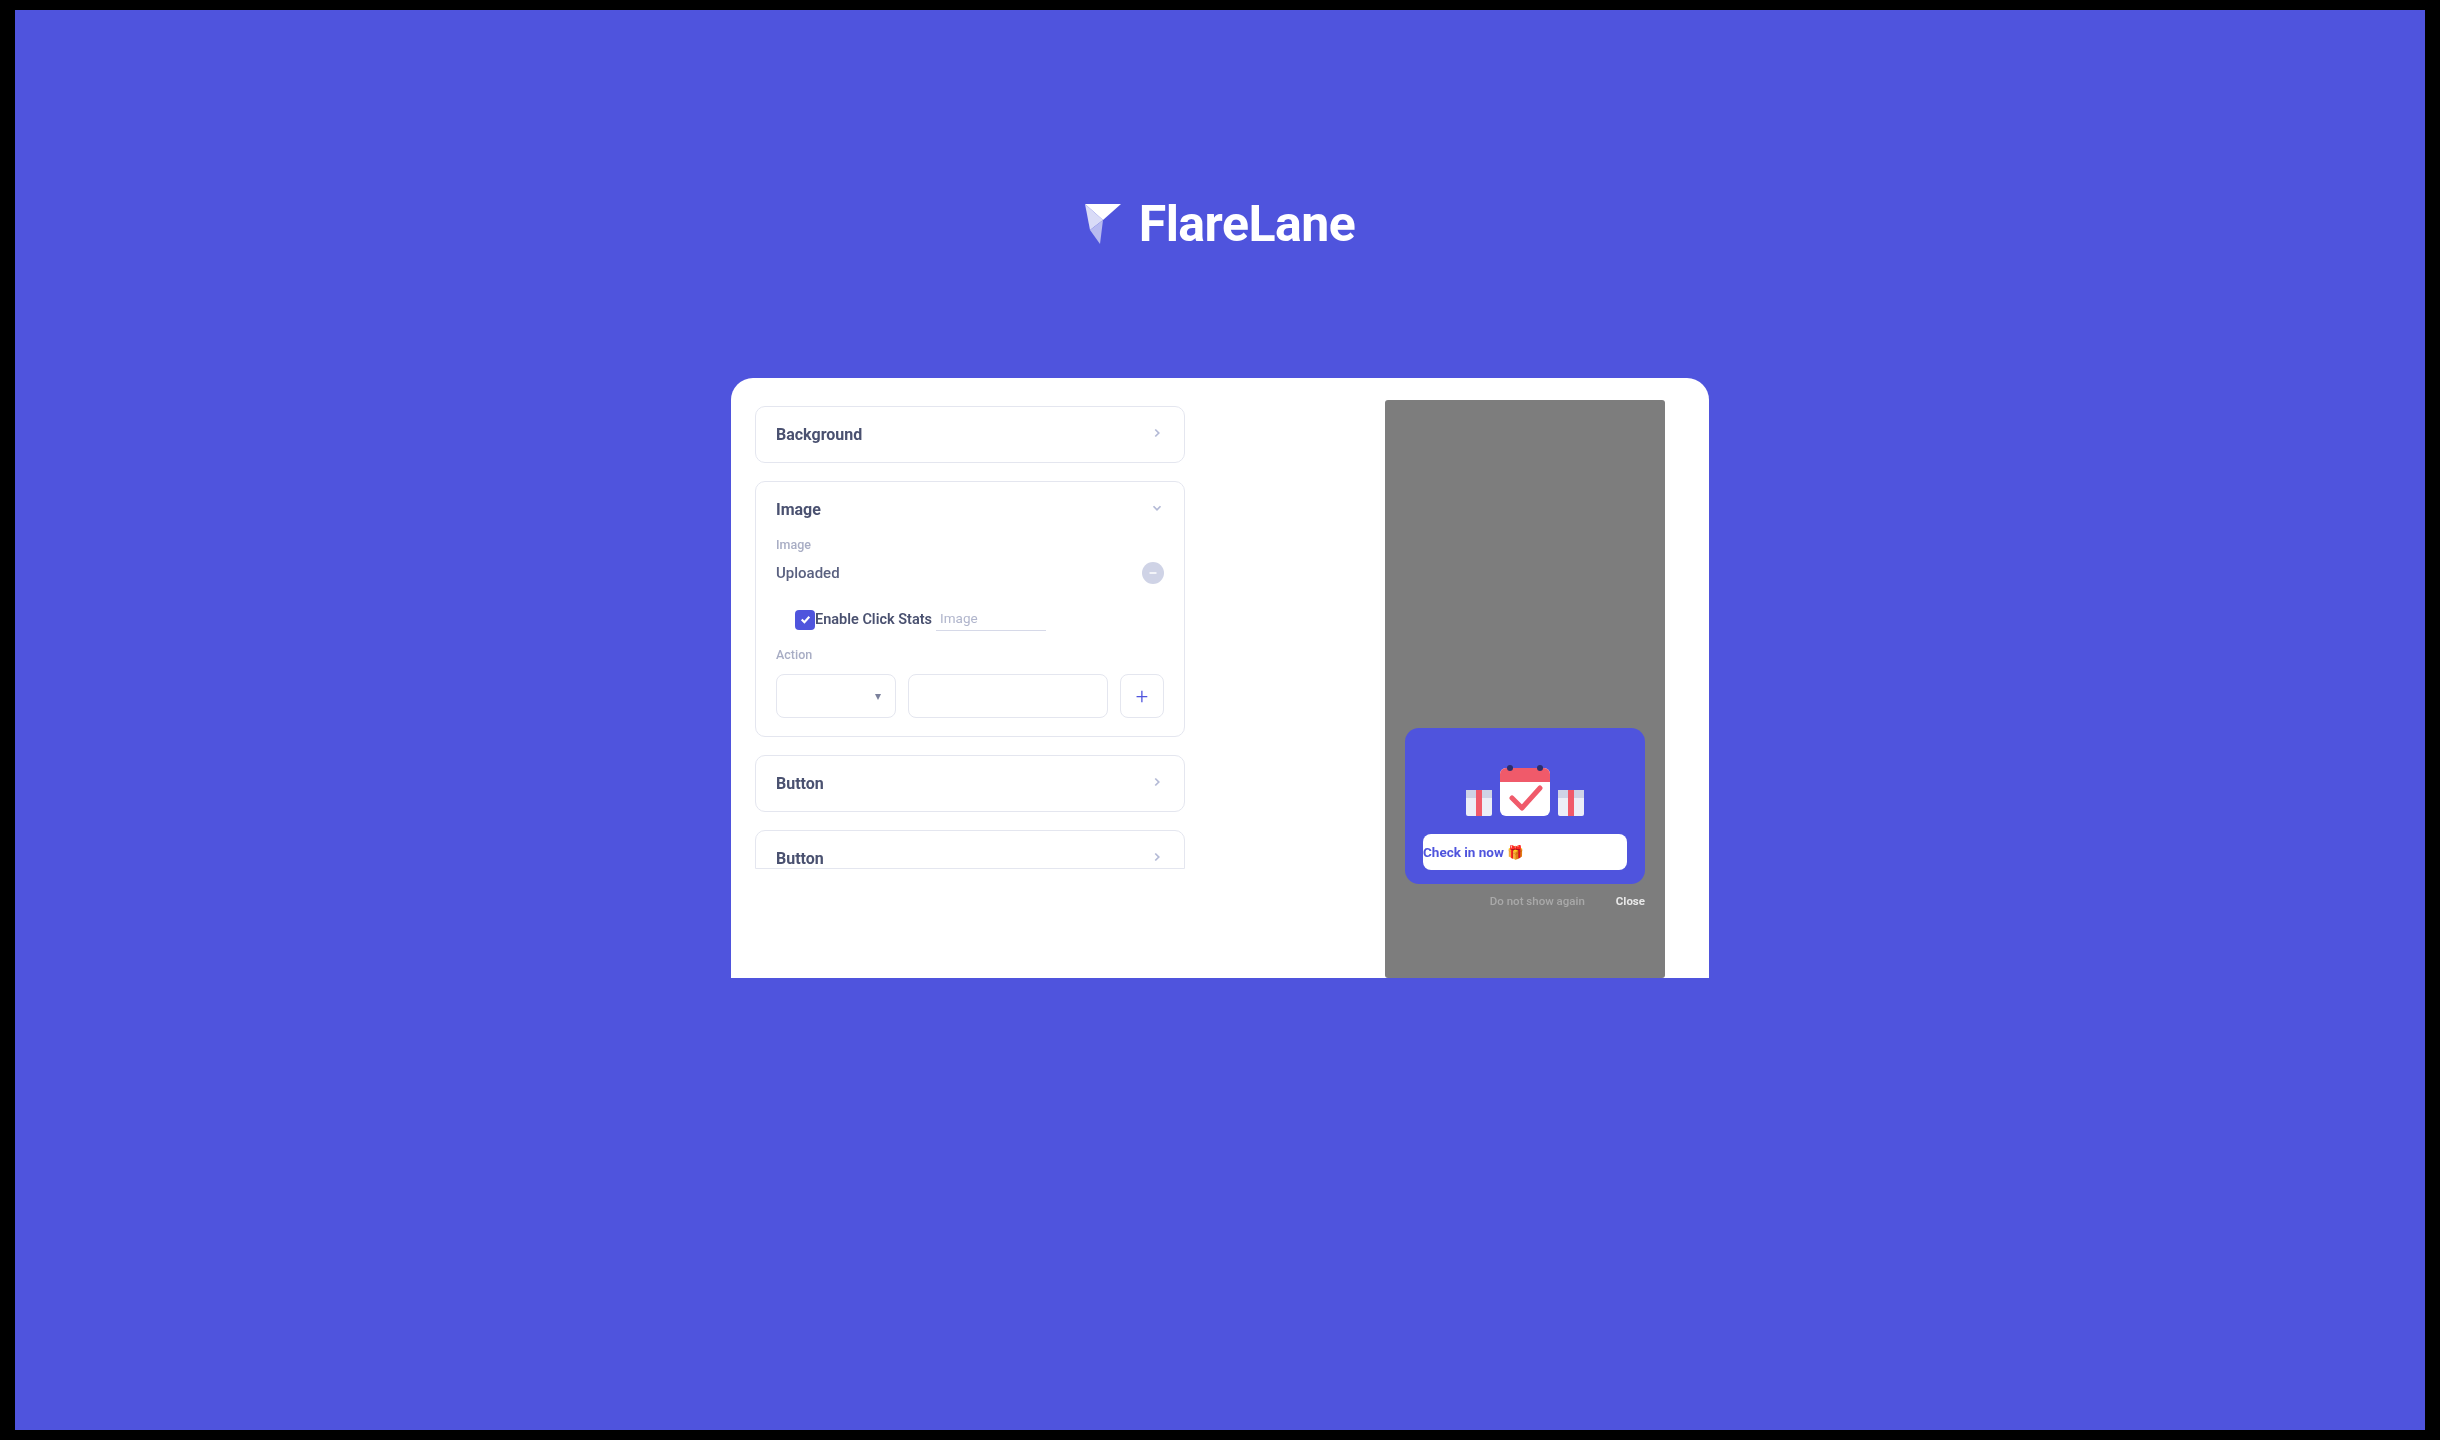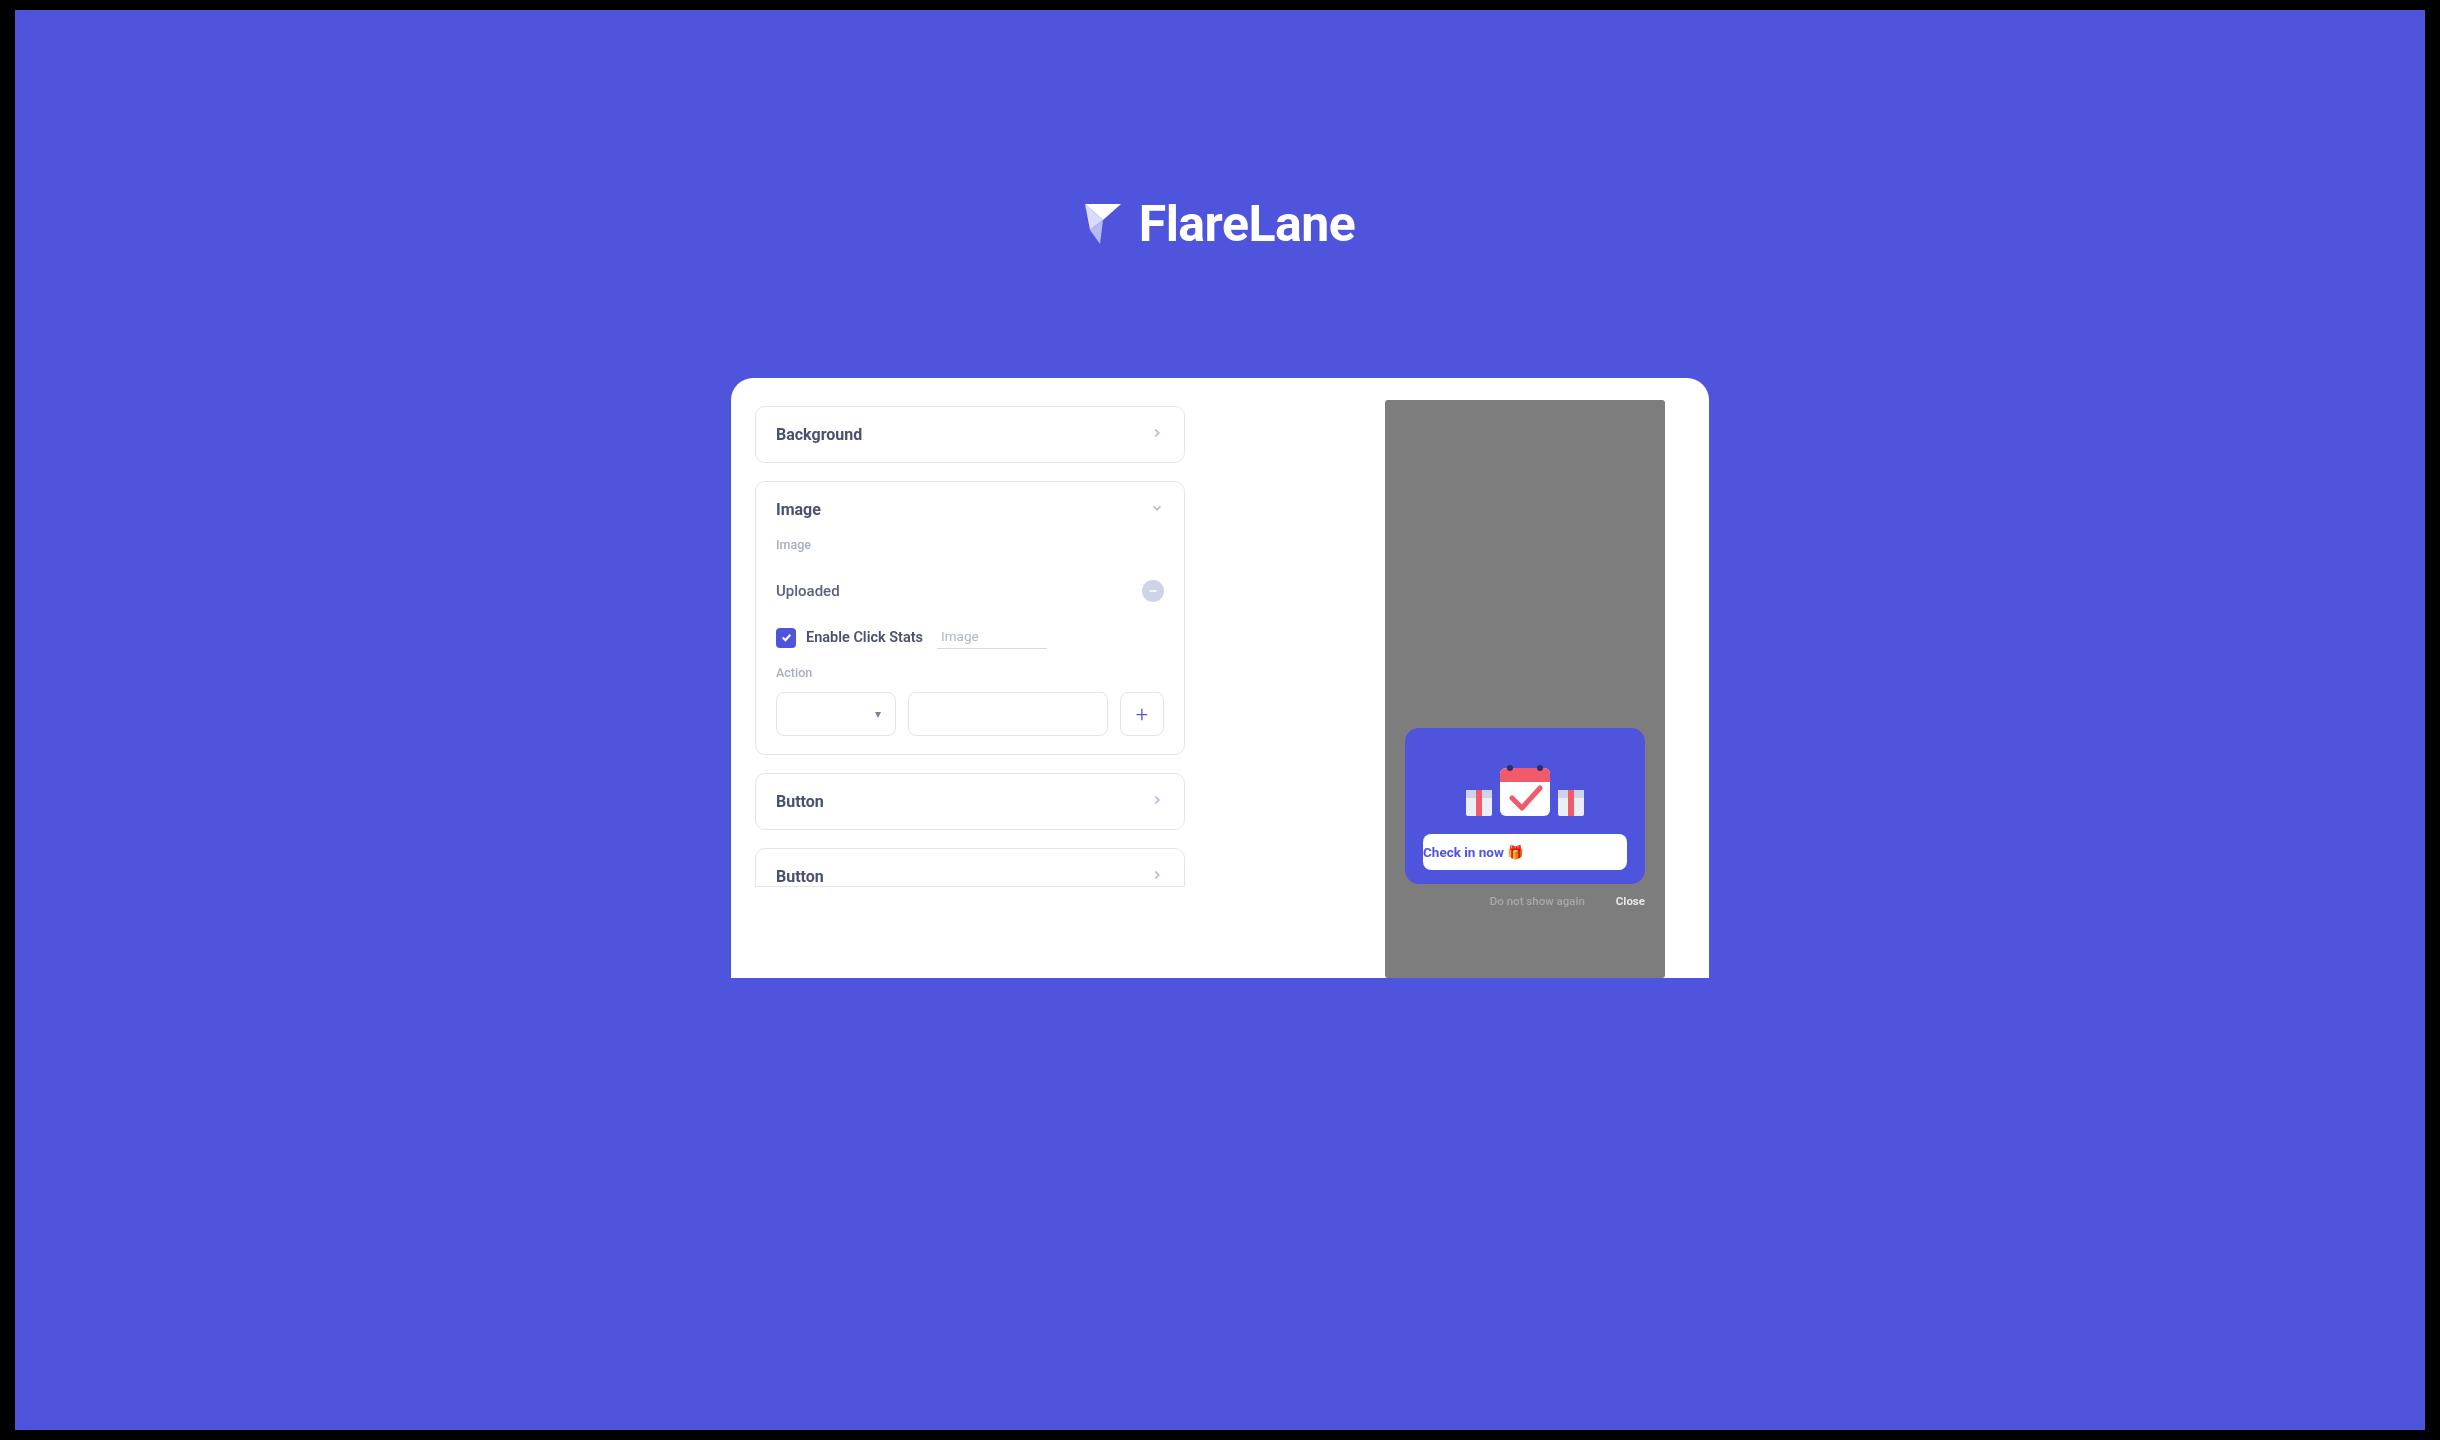--- a/index.html
+++ b/index.html
@@ -90,21 +90,21 @@
 .small-label {
   color: #a8adc4;
   font-size: 12.5px;
   font-weight: 500;
   margin-top: 18px;
 }
 .uploaded-row {
   display: flex;
   justify-content: space-between;
   align-items: center;
-  margin-top: 28px;
+  margin-top: 10px;
 }
 .uploaded-text {
   color: #5a6180;
   font-size: 15px;
   font-weight: 500;
 }
 .round-minus {
   width: 22px;
   height: 22px;
   background: #cfd3e6;
@@ -113,22 +113,22 @@
   align-items: center;
   justify-content: center;
   color: #fff;
   font-weight: 700;
   font-size: 14px;
   cursor: pointer;
 }
 .ck-row {
   display: flex;
   align-items: center;
-  gap: 10px;
   margin-top: 24px;
+  margin-left: 19px;
 }
 .ckbox {
   width: 20px;
   height: 20px;
   background: #4F54DD;
   border-radius: 4px;
   display: flex;
   align-items: center;
   justify-content: center;
 }

